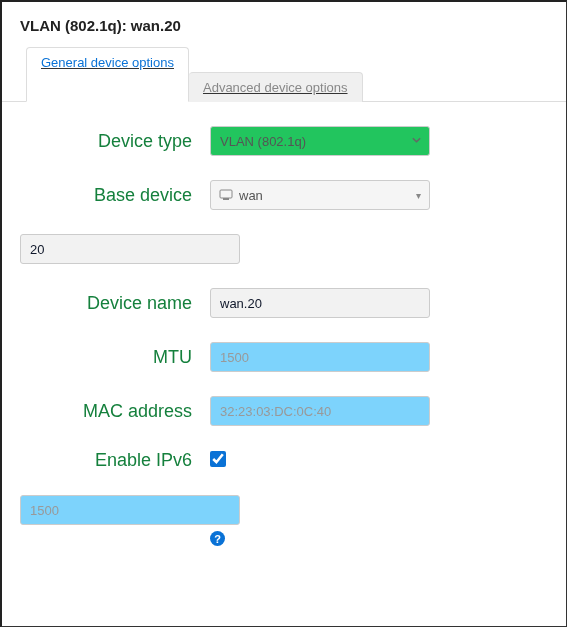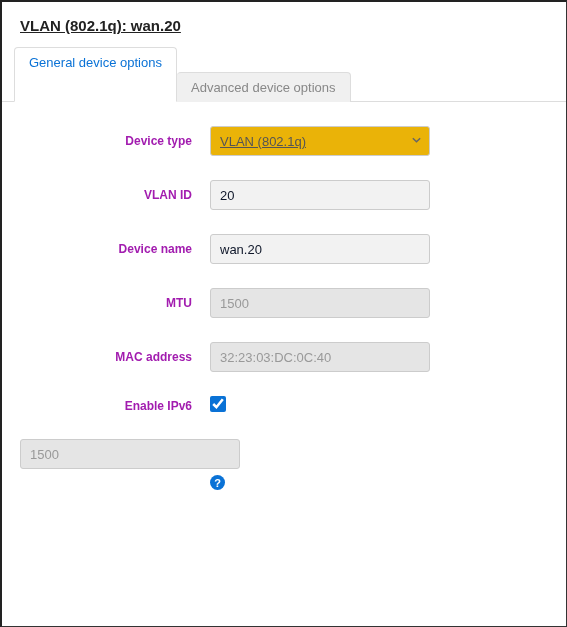--- a/index.html
+++ b/index.html
@@ -15,25 +15,25 @@
   border-left: 2px solid #222;
   border-top: 2px solid #222;
 }
 .modal-header {
   padding: 15px 18px 12px;
 }
 .modal-title {
   font-size: 15px;
   font-weight: 700;
   color: #222;
+}
+.tabs-wrap {
+  padding: 0 24px;
+  border-bottom: 1px solid #ddd;
   text-decoration: underline;
-}
-.tabs-wrap {
-  padding: 0 12px;
-  border-bottom: 1px solid #ddd;
 }
 .tabs {
   display: flex;
   gap: 0;
 }
 .tab {
   border: 1px solid #ddd;
   border-bottom: none;
   padding: 7px 14px;
   font-size: 13px;
@@ -58,45 +58,43 @@
 }
 .form-row {
   display: flex;
   align-items: center;
   margin-bottom: 24px;
 }
 .form-label {
   width: 190px;
   text-align: right;
   padding-right: 18px;
-  color: #a21caf;
-  font-size: 12px;
-  font-weight: bold;
+  color: #15803d;
+  font-size: 18px;
 }
 .form-field {
   flex: 1;
   max-width: 220px;
 }
 .select, .input, .readonly {
   width: 100%;
   height: 30px;
   border: 1px solid #ccc;
   border-radius: 3px;
   padding: 0 9px;
   font-size: 13px;
   font-family: inherit;
   color: #555;
-  background: #e5e5e5;
+  background: #7dd3fc;
 }
 .select {
-  background: #eab308;
+  background: #22c55e;
   appearance: none;
   cursor: pointer;
   padding-right: 26px;
-  text-decoration: underline;
 }
 .select-wrap {
   position: relative;
 }
 .select-chevron {
   position: absolute;
   right: 8px;
   top: 50%;
   transform: translateY(-50%);
   pointer-events: none;
@@ -183,23 +181,37 @@
     <div class="form-field select-wrap">
       <div class="select" style="display:flex;align-items:center;">VLAN (802.1q)</div>
       <span class="select-chevron">
         <svg width="11" height="11" viewBox="0 0 12 12">
             <path d="M2 4 L6 8 L10 4" stroke="#666" stroke-width="1.6" fill="none"></path>
           </svg>
       </span>
     </div>
   </div>
 
-
-  <div class="form-row">
-    <div class="form-label">VLAN ID</div>
+  <div class="form-row">
+    <div class="form-label">Base device</div>
+    <div class="form-field">
+      <div class="base-device-wrap">
+        <span class="net-icon">
+          <svg width="14" height="12" viewBox="0 0 14 12">
+              <rect x="1" y="1" width="12" height="8" rx="1" fill="none" stroke="#888"></rect>
+              <rect x="4" y="9" width="6" height="2" fill="#888"></rect>
+            </svg>
+        </span>
+        <span>wan</span>
+        <span class="select-caret">▾</span>
+      </div>
+    </div>
+  </div>
+
+  <div class="form-row">
     <div class="form-field">
       <div class="readonly">20</div>
     </div>
   </div>
 
   <div class="form-row">
     <div class="form-label">Device name</div>
     <div class="form-field">
       <div class="readonly">wan.20</div>
     </div>

